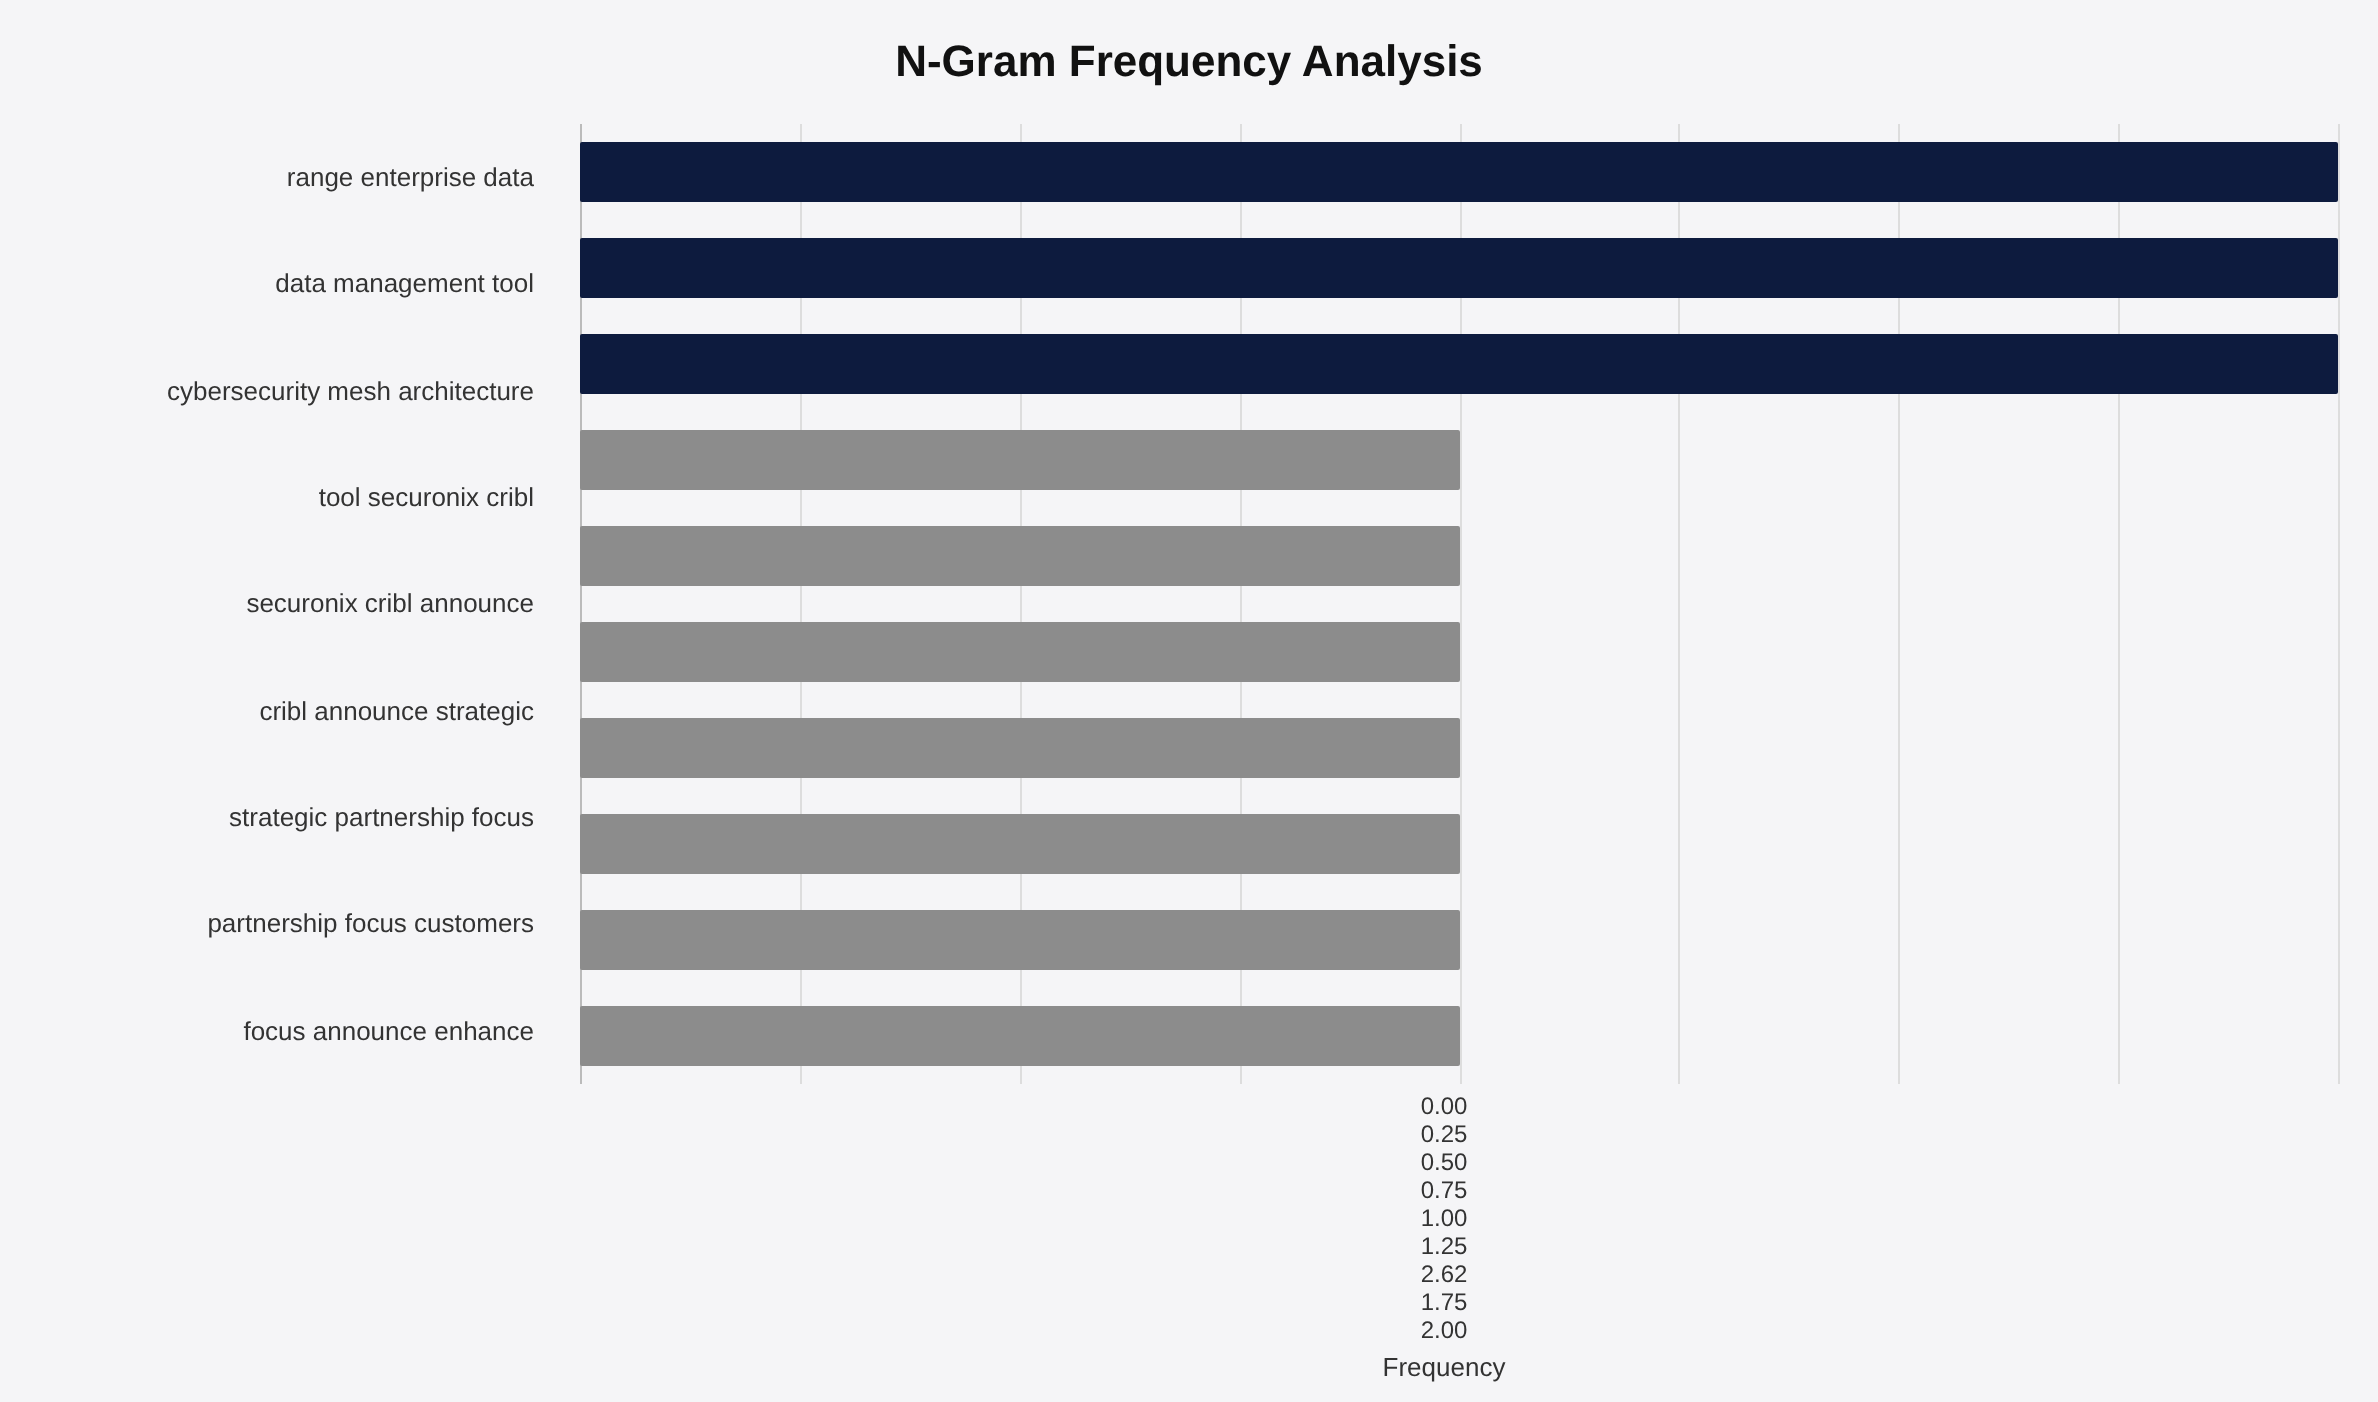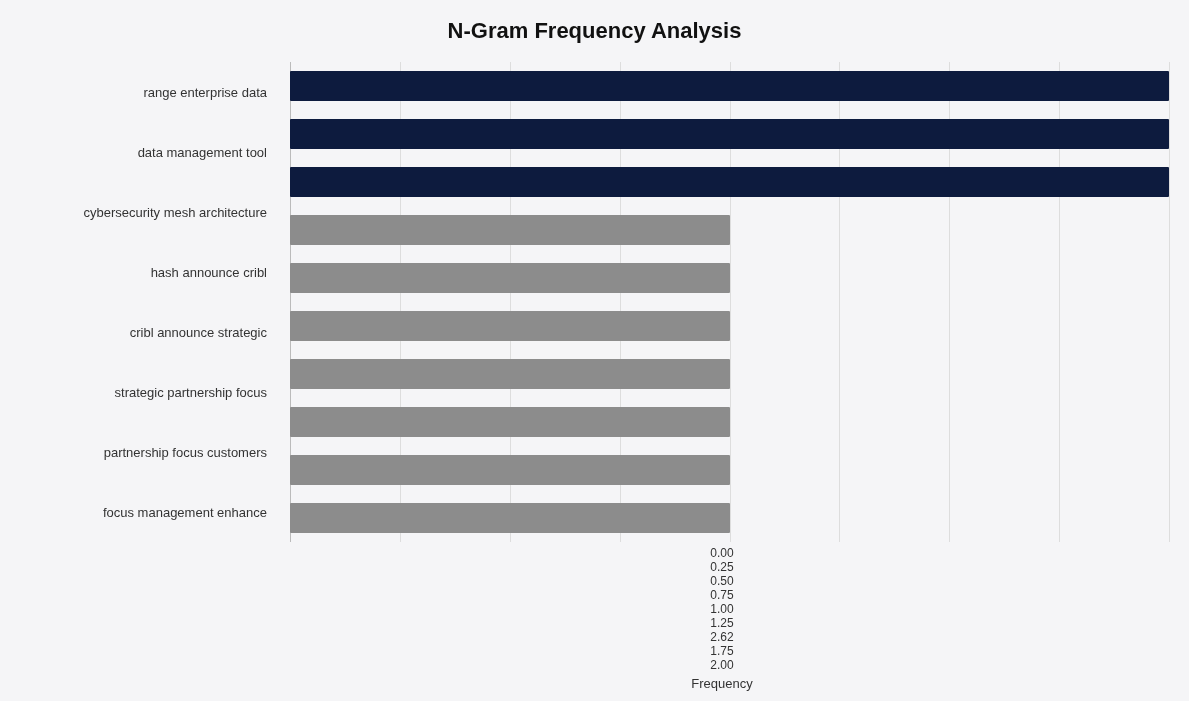--- a/index.html
+++ b/index.html
@@ -130,25 +130,26 @@
 <body>
 
 <div class="chart-container">
   <div class="chart-title">N-Gram Frequency Analysis</div>
   <div class="chart-area">
     <div class="bars-section">
       <div class="y-labels" id="y-labels">
           <div class="y-label">range enterprise data</div>
           <div class="y-label">data management tool</div>
           <div class="y-label">cybersecurity mesh architecture</div>
-          <div class="y-label">hash announce cribl</div>
+          <div class="y-label">tool securonix cribl</div>
+          <div class="y-label">securonix cribl announce</div>
           <div class="y-label">cribl announce strategic</div>
           <div class="y-label">strategic partnership focus</div>
           <div class="y-label">partnership focus customers</div>
-          <div class="y-label">focus management enhance</div>
+          <div class="y-label">focus announce enhance</div>
         </div>
       <div class="plot-area" id="plot-area">
         <div class="grid-lines" id="grid-lines">
             <div style="position: absolute; left: 0%; top: 0px; bottom: 0px; width: 1px; background: rgb(187, 187, 187);"></div>
             <div style="position: absolute; left: 12.5%; top: 0px; bottom: 0px; width: 1px; background: rgb(221, 221, 221);"></div>
             <div style="position: absolute; left: 25%; top: 0px; bottom: 0px; width: 1px; background: rgb(221, 221, 221);"></div>
             <div style="position: absolute; left: 37.5%; top: 0px; bottom: 0px; width: 1px; background: rgb(221, 221, 221);"></div>
             <div style="position: absolute; left: 50%; top: 0px; bottom: 0px; width: 1px; background: rgb(221, 221, 221);"></div>
             <div style="position: absolute; left: 62.5%; top: 0px; bottom: 0px; width: 1px; background: rgb(221, 221, 221);"></div>
             <div style="position: absolute; left: 75%; top: 0px; bottom: 0px; width: 1px; background: rgb(221, 221, 221);"></div>

